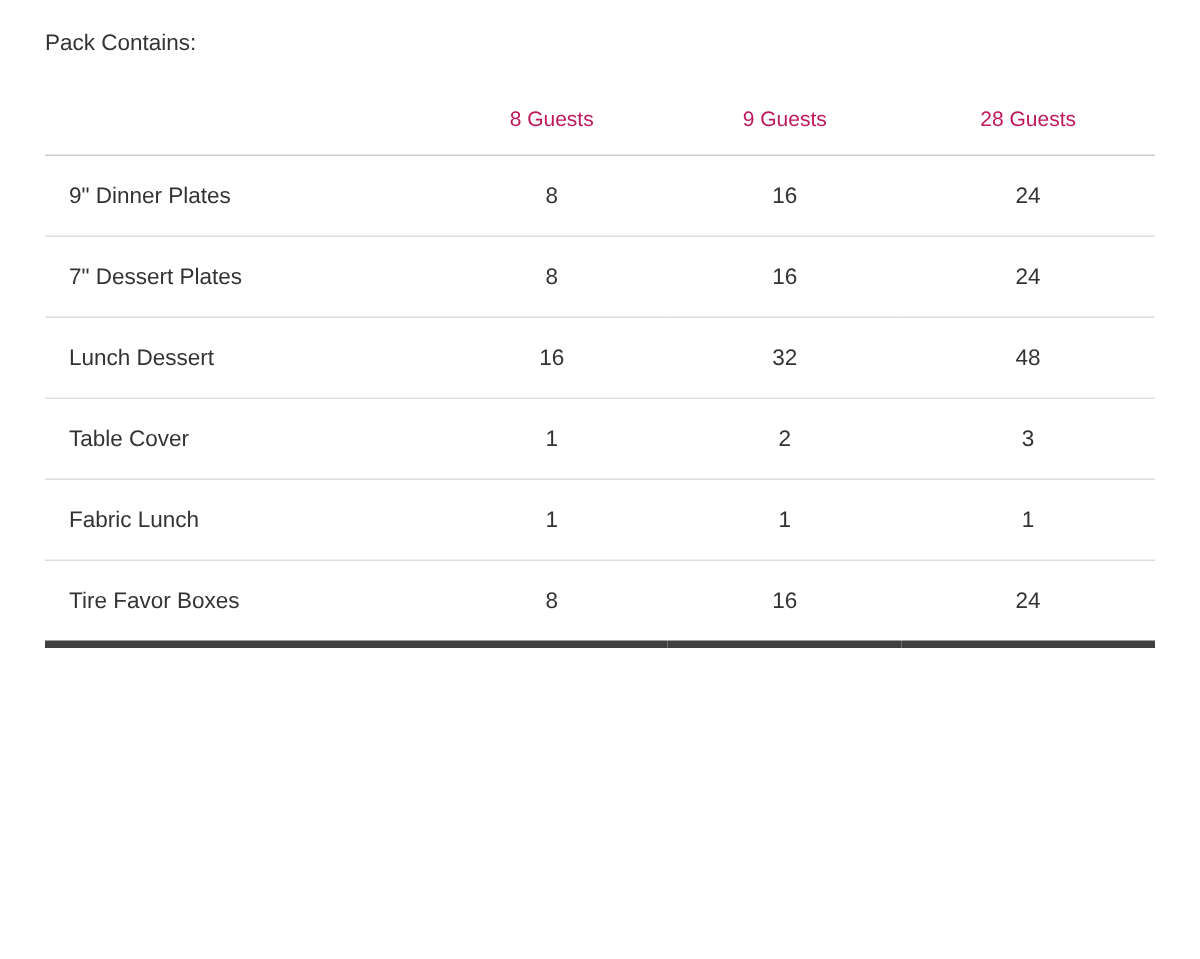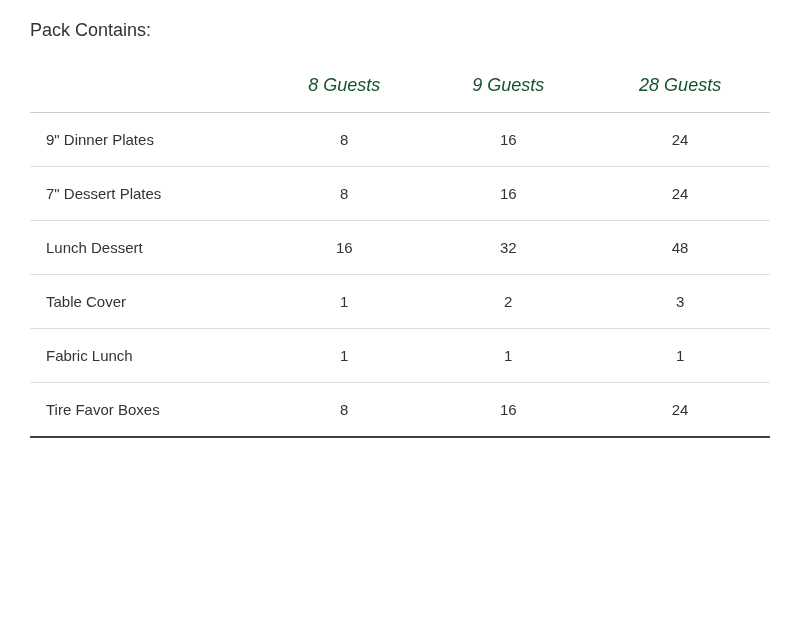--- a/index.html
+++ b/index.html
@@ -10,54 +10,53 @@
 
     body {
       font-family: -apple-system, BlinkMacSystemFont, 'Segoe UI', Helvetica, Arial, sans-serif;
       background: #ffffff;
       color: #333333;
       font-size: 15px;
       padding: 20px 30px;
     }
 
     .pack-contains-label {
-      font-size: 18px;
+      font-size: 15px;
       font-weight: 400;
       color: #333;
       margin-bottom: 24px;
     }
 
     table {
       width: 100%;
       border-collapse: collapse;
     }
 
     thead tr {
       border-bottom: 1px solid #cccccc;
     }
 
     thead th {
       padding: 10px 16px 16px 16px;
       text-align: center;
       font-weight: 400;
-      font-size: 18px;
-      color: #14532d;
-      font-style: italic;
+      font-size: 14px;
+      color: #be185d;
     }
 
     thead th:first-child {
       text-align: left;
     }
 
     tbody tr {
       border-bottom: 1px solid #dddddd;
     }
 
     tbody tr:last-child {
-      border-bottom: 2px solid #404040;
+      border-bottom: 5px solid #404040;
     }
 
     tbody td {
       padding: 18px 16px;
       text-align: center;
       font-size: 15px;
       color: #333;
     }
 
     tbody td:first-child {

